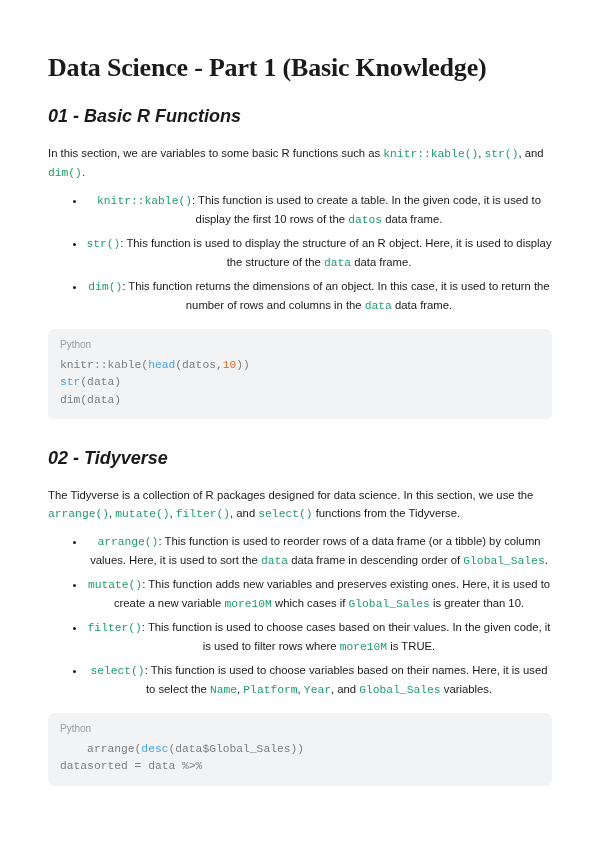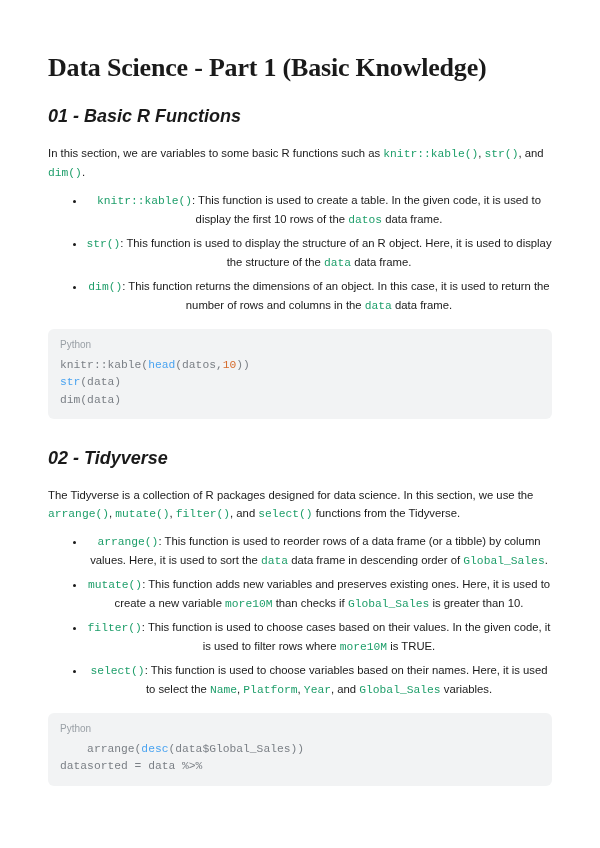--- a/index.html
+++ b/index.html
@@ -90,21 +90,21 @@
 
 <p>
   <span>The Tidyverse is a collection of R packages designed for data science. In this section, we use the </span><code class="inline">arrange()</code><span>, </span><code class="inline">mutate()</code><span>, </span><code class="inline">filter()</code><span>, and </span><code class="inline">select()</code><span> functions from the Tidyverse.</span>
 </p>
 
 <ul>
   <li>
     <code class="inline">arrange()</code><span>: This function is used to reorder rows of a data frame (or a tibble) by column values. Here, it is used to sort the </span><code class="inline">data</code><span> data frame in descending order of </span><code class="inline">Global_Sales</code><span>.</span>
   </li>
   <li>
-    <code class="inline">mutate()</code><span>: This function adds new variables and preserves existing ones. Here, it is used to create a new variable </span><code class="inline">more10M</code><span> than checks if </span><code class="inline">Global_Sales</code><span> is greater than 10.</span>
+    <code class="inline">mutate()</code><span>: This function adds new variables and preserves existing ones. Here, it is used to create a new variable </span><code class="inline">more10M</code><span> which cases if </span><code class="inline">Global_Sales</code><span> is greater than 10.</span>
   </li>
   <li>
     <code class="inline">filter()</code><span>: This function is used to choose cases based on their values. In the given code, it is used to filter rows where </span><code class="inline">more10M</code><span> is TRUE.</span>
   </li>
   <li>
     <code class="inline">select()</code><span>: This function is used to choose variables based on their names. Here, it is used to select the </span><code class="inline">Name</code><span>, </span><code class="inline">Platform</code><span>, </span><code class="inline">Year</code><span>, and </span><code class="inline">Global_Sales</code><span> variables.</span>
   </li>
 </ul>
 
 <div class="codeblock" style="margin-bottom:0;">

